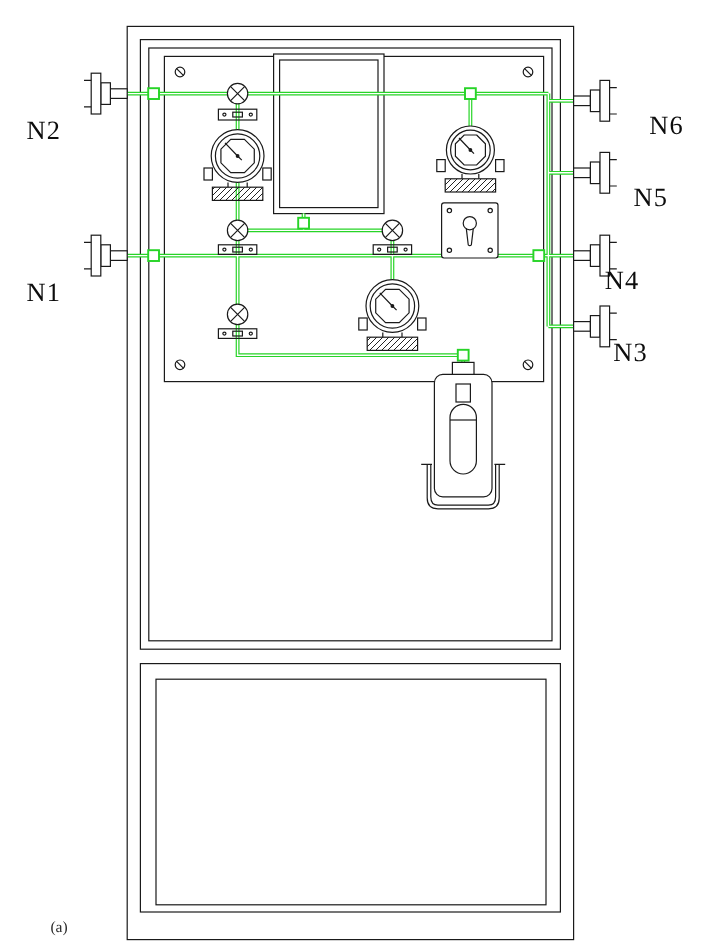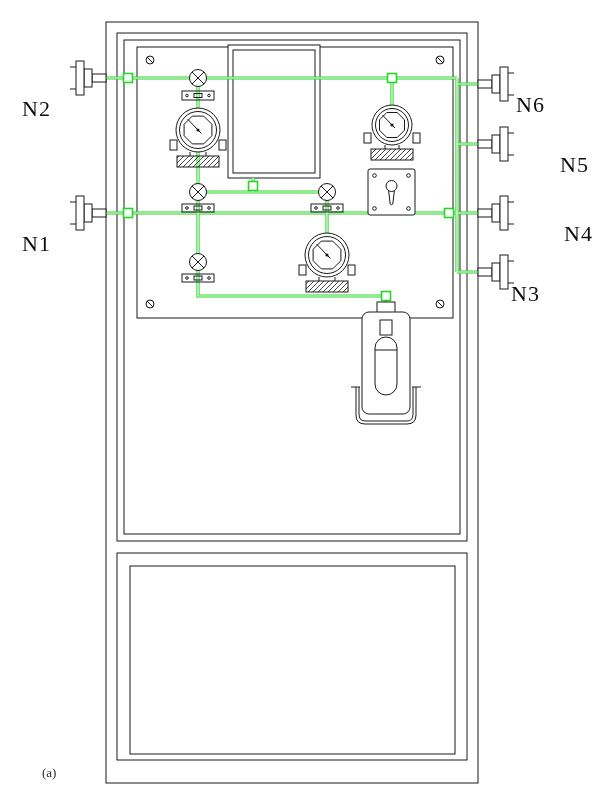--- a/index.html
+++ b/index.html
@@ -198,20 +198,20 @@
     <g>
       <rect class="lnf" x="478" y="268" width="14" height="8"></rect>
       <rect class="lnf" x="492" y="263" width="8" height="18"></rect>
       <rect class="lnf" x="500" y="255" width="8" height="34"></rect>
       <path class="ln" d="M508,261 H514 M508,283 H514"></path>
     </g>
   </svg>
 
   <div class="nozzle-label" style="left:22px; top:96px">N2</div>
   <div class="nozzle-label" style="left:22px; top:231px">N1</div>
-  <div class="nozzle-label" style="left:516px; top:92px">N6</div>
-  <div class="nozzle-label" style="left:560px; top:152px">N5</div>
-  <div class="nozzle-label" style="left:564px; top:221px">N4</div>
+  <div class="nozzle-label" style="left:541px; top:92px">N6</div>
+  <div class="nozzle-label" style="left:528px; top:152px">N5</div>
+  <div class="nozzle-label" style="left:504px; top:221px">N4</div>
   <div class="nozzle-label" style="left:511px; top:281px">N3</div>
 
   <div class="caption" style="left:42px; top:765px">(a)</div>
 
 </div>
 
 </body></html>

